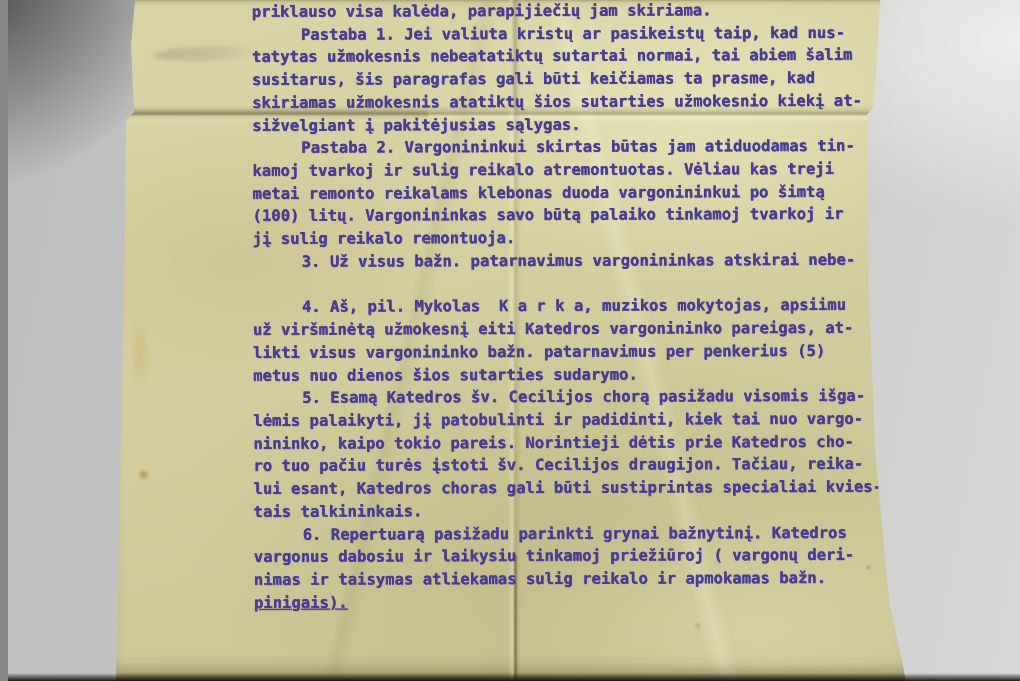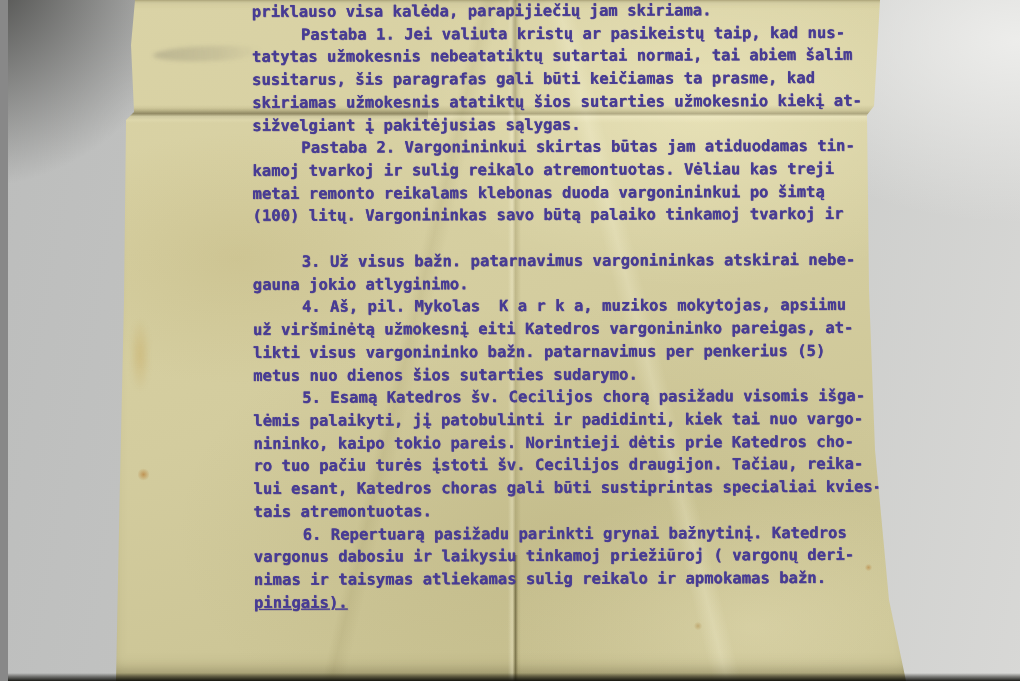--- a/index.html
+++ b/index.html
@@ -129,32 +129,32 @@
         <div class="line" style="top: 2px;">priklauso visa kalėda, parapijiečių jam skiriama.</div>
         <div class="line indent" style="top: 24.72px;">Pastaba 1. Jei valiuta kristų ar pasikeistų taip, kad nus-</div>
         <div class="line" style="top: 47.44px;">tatytas užmokesnis nebeatatiktų sutartai normai, tai abiem šalim</div>
         <div class="line" style="top: 70.16px;">susitarus, šis paragrafas gali būti keičiamas ta prasme, kad</div>
         <div class="line" style="top: 92.88px;">skiriamas užmokesnis atatiktų šios sutarties užmokesnio kiekį at-</div>
         <div class="line" style="top: 115.6px;">sižvelgiant į pakitėjusias sąlygas.</div>
         <div class="line indent" style="top: 138.32px;">Pastaba 2. Vargonininkui skirtas būtas jam atiduodamas tin-</div>
         <div class="line" style="top: 161.04px;">kamoj tvarkoj ir sulig reikalo atremontuotas. Vėliau kas treji</div>
         <div class="line" style="top: 183.76px;">metai remonto reikalams klebonas duoda vargonininkui po šimtą</div>
         <div class="line" style="top: 206.48px;">(100) litų. Vargonininkas savo būtą palaiko tinkamoj tvarkoj ir</div>
+        <div class="line" style="top: 229.2px;">jį sulig reikalo remontuoja.</div>
         <div class="line indent" style="top: 251.92px;">3. Už visus bažn. patarnavimus vargonininkas atskirai nebe-</div>
-        <div class="line" style="top: 274.64px;">gauna jokio atlyginimo.</div>
         <div class="line indent" style="top: 297.36px;">4. Aš, pil. Mykolas  K a r k a, muzikos mokytojas, apsiimu</div>
         <div class="line" style="top: 320.08px;">už viršminėtą užmokesnį eiti Katedros vargonininko pareigas, at-</div>
         <div class="line" style="top: 342.8px;">likti visus vargonininko bažn. patarnavimus per penkerius (5)</div>
         <div class="line" style="top: 365.52px;">metus nuo dienos šios sutarties sudarymo.</div>
         <div class="line indent" style="top: 388.24px;">5. Esamą Katedros šv. Cecilijos chorą pasižadu visomis išga-</div>
         <div class="line" style="top: 410.96px;">lėmis palaikyti, jį patobulinti ir padidinti, kiek tai nuo vargo-</div>
         <div class="line" style="top: 433.68px;">nininko, kaipo tokio pareis. Norintieji dėtis prie Katedros cho-</div>
         <div class="line" style="top: 456.4px;">ro tuo pačiu turės įstoti šv. Cecilijos draugijon. Tačiau, reika-</div>
         <div class="line" style="top: 479.12px;">lui esant, Katedros choras gali būti sustiprintas specialiai kvies-</div>
-        <div class="line" style="top: 501.84px;">tais atremontuotas.</div>
+        <div class="line" style="top: 501.84px;">tais talkininkais.</div>
         <div class="line indent" style="top: 524.56px;">6. Repertuarą pasižadu parinkti grynai bažnytinį. Katedros</div>
         <div class="line" style="top: 547.28px;">vargonus dabosiu ir laikysiu tinkamoj priežiūroj ( vargonų deri-</div>
         <div class="line" style="top: 570px;">nimas ir taisymas atliekamas sulig reikalo ir apmokamas bažn.</div>
         <div class="line" style="top: 592.72px; text-decoration: underline;">pinigais).</div>
       </div>
   </div>
   <div class="bottom-shadow"></div>
 </div>
 
 </body></html>

